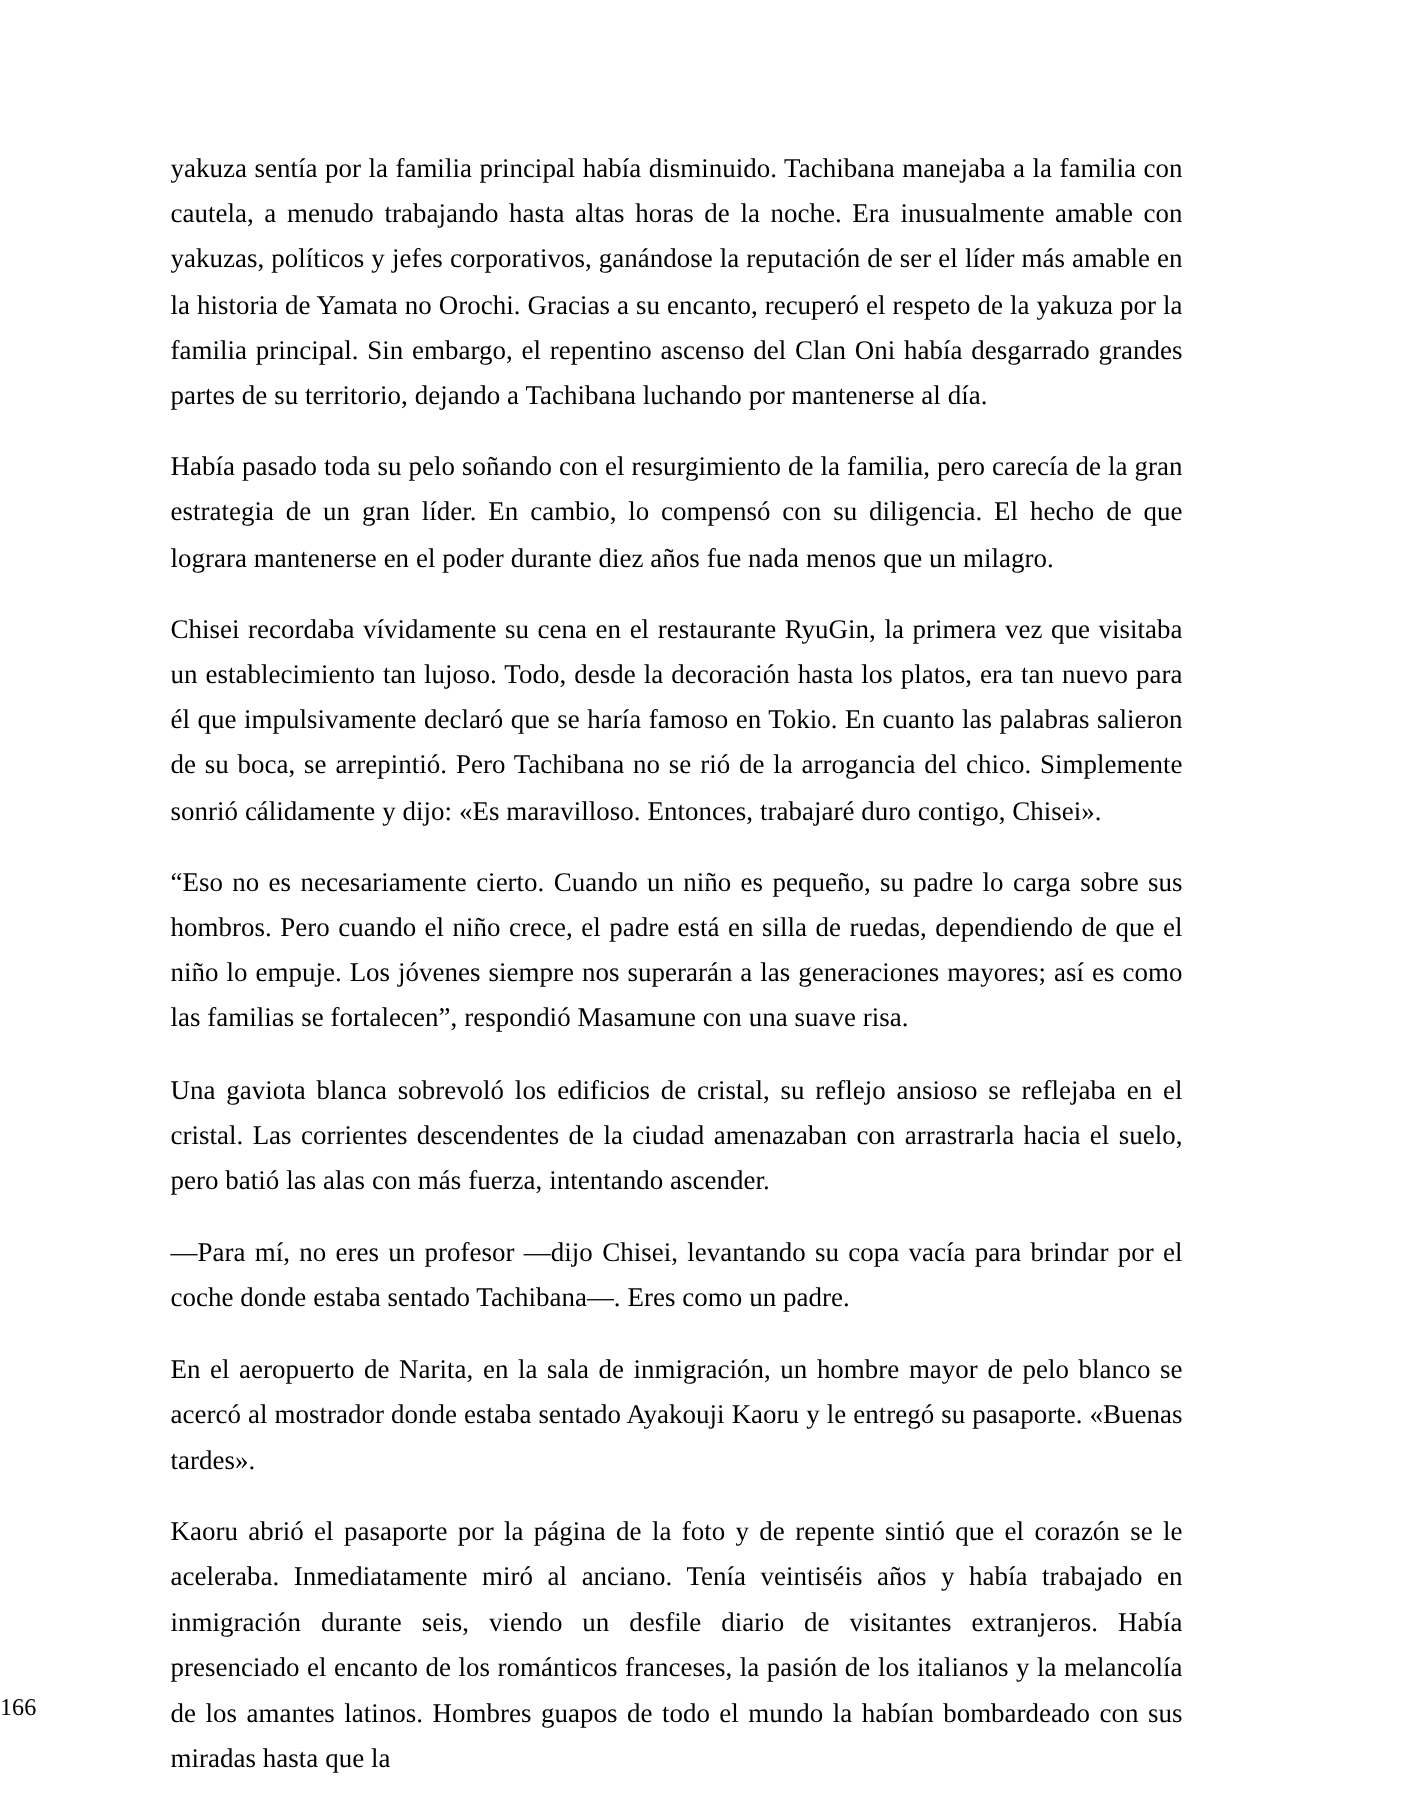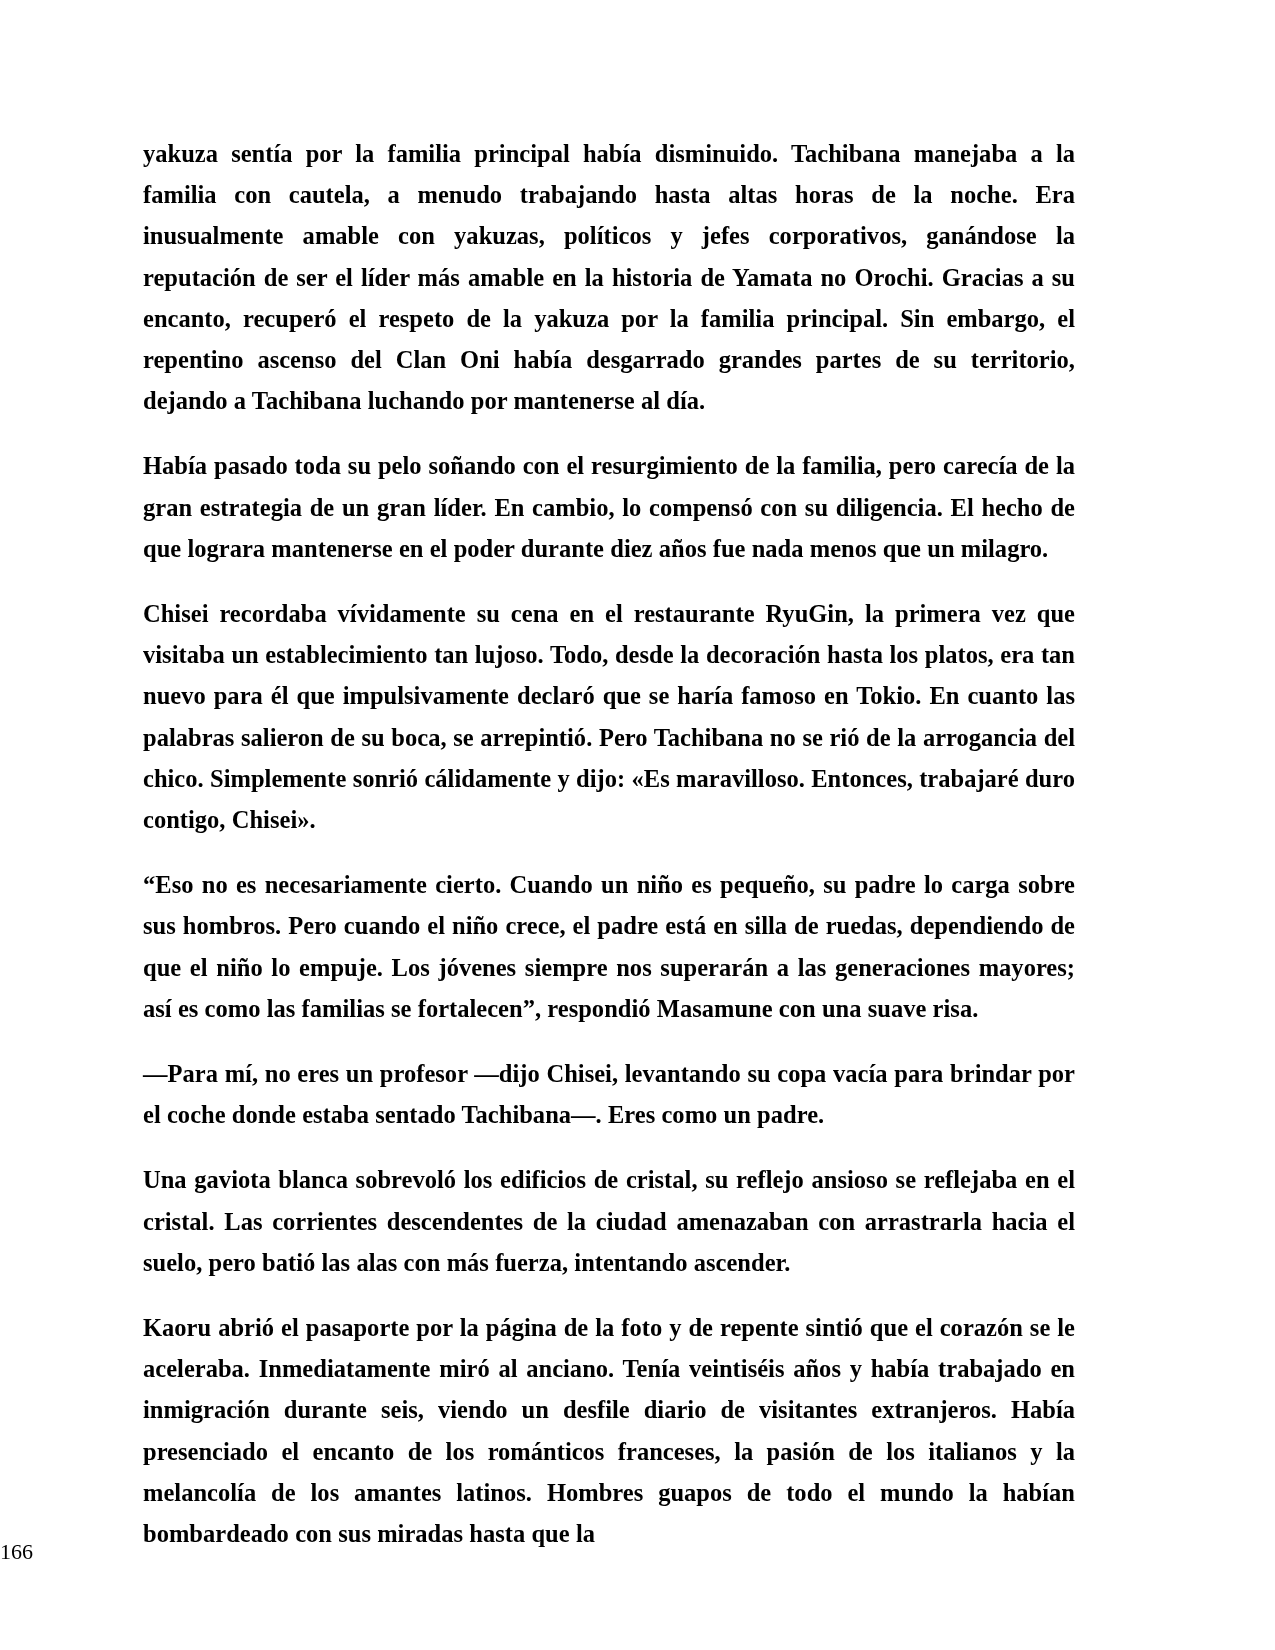--- a/index.html
+++ b/index.html
@@ -27,25 +27,24 @@
     left: 143px;
     top: 133px;
     width: 932px;
   }
 
   .para {
     font-size: 24.5px;
     line-height: 41.2px;
     text-align: justify;
     text-justify: inter-word;
-    margin: 0 0 24px 0;
+    margin: 0 0 24px 12px;
     letter-spacing: 0.02px;
     word-spacing: 0.1px;
     hyphens: none;
-    font-weight: bold;
   }
 
   .para:last-child {
     margin-bottom: 0;
   }
 
   .page-footer {
     position: absolute;
     left: 0;
     top: 1538px;
@@ -62,22 +61,23 @@
 </head>
 <body>
 
 <div class="page">
 
   <div class="page-body">
     <p class="para">yakuza sentía por la familia principal había disminuido. Tachibana manejaba a la familia con cautela, a menudo trabajando hasta altas horas de la noche. Era inusualmente amable con yakuzas, políticos y jefes corporativos, ganándose la reputación de ser el líder más amable en la historia de Yamata no Orochi. Gracias a su encanto, recuperó el respeto de la yakuza por la familia principal. Sin embargo, el repentino ascenso del Clan Oni había desgarrado grandes partes de su territorio, dejando a Tachibana luchando por mantenerse al día.</p>
     <p class="para">Había pasado toda su pelo soñando con el resurgimiento de la familia, pero carecía de la gran estrategia de un gran líder. En cambio, lo compensó con su diligencia. El hecho de que lograra mantenerse en el poder durante diez años fue nada menos que un milagro.</p>
     <p class="para">Chisei recordaba vívidamente su cena en el restaurante RyuGin, la primera vez que visitaba un establecimiento tan lujoso. Todo, desde la decoración hasta los platos, era tan nuevo para él que impulsivamente declaró que se haría famoso en Tokio. En cuanto las palabras salieron de su boca, se arrepintió. Pero Tachibana no se rió de la arrogancia del chico. Simplemente sonrió cálidamente y dijo: «Es maravilloso. Entonces, trabajaré duro contigo, Chisei».</p>
     <p class="para">“Eso no es necesariamente cierto. Cuando un niño es pequeño, su padre lo carga sobre sus hombros. Pero cuando el niño crece, el padre está en silla de ruedas, dependiendo de que el niño lo empuje. Los jóvenes siempre nos superarán a las generaciones mayores; así es como las familias se fortalecen”, respondió Masamune con una suave risa.</p>
+    <p class="para">Una gaviota blanca sobrevoló los edificios de cristal, su reflejo ansioso se reflejaba en el cristal. Las corrientes descendentes de la ciudad amenazaban con arrastrarla hacia el suelo, pero batió las alas con más fuerza, intentando ascender.</p>
     <p class="para">—Para mí, no eres un profesor —dijo Chisei, levantando su copa vacía para brindar por el coche donde estaba sentado Tachibana—. Eres como un padre.</p>
-    <p class="para">Una gaviota blanca sobrevoló los edificios de cristal, su reflejo ansioso se reflejaba en el cristal. Las corrientes descendentes de la ciudad amenazaban con arrastrarla hacia el suelo, pero batió las alas con más fuerza, intentando ascender.</p>
+    <p class="para">En el aeropuerto de Narita, en la sala de inmigración, un hombre mayor de pelo blanco se acercó al mostrador donde estaba sentado Ayakouji Kaoru y le entregó su pasaporte. «Buenas tardes».</p>
     <p class="para">Kaoru abrió el pasaporte por la página de la foto y de repente sintió que el corazón se le aceleraba. Inmediatamente miró al anciano. Tenía veintiséis años y había trabajado en inmigración durante seis, viendo un desfile diario de visitantes extranjeros. Había presenciado el encanto de los románticos franceses, la pasión de los italianos y la melancolía de los amantes latinos. Hombres guapos de todo el mundo la habían bombardeado con sus miradas hasta que la</p>
   </div>
 
   <div class="page-footer">
     <span class="page-number">166</span>
   </div>
 
 </div>
 
 </body></html>

